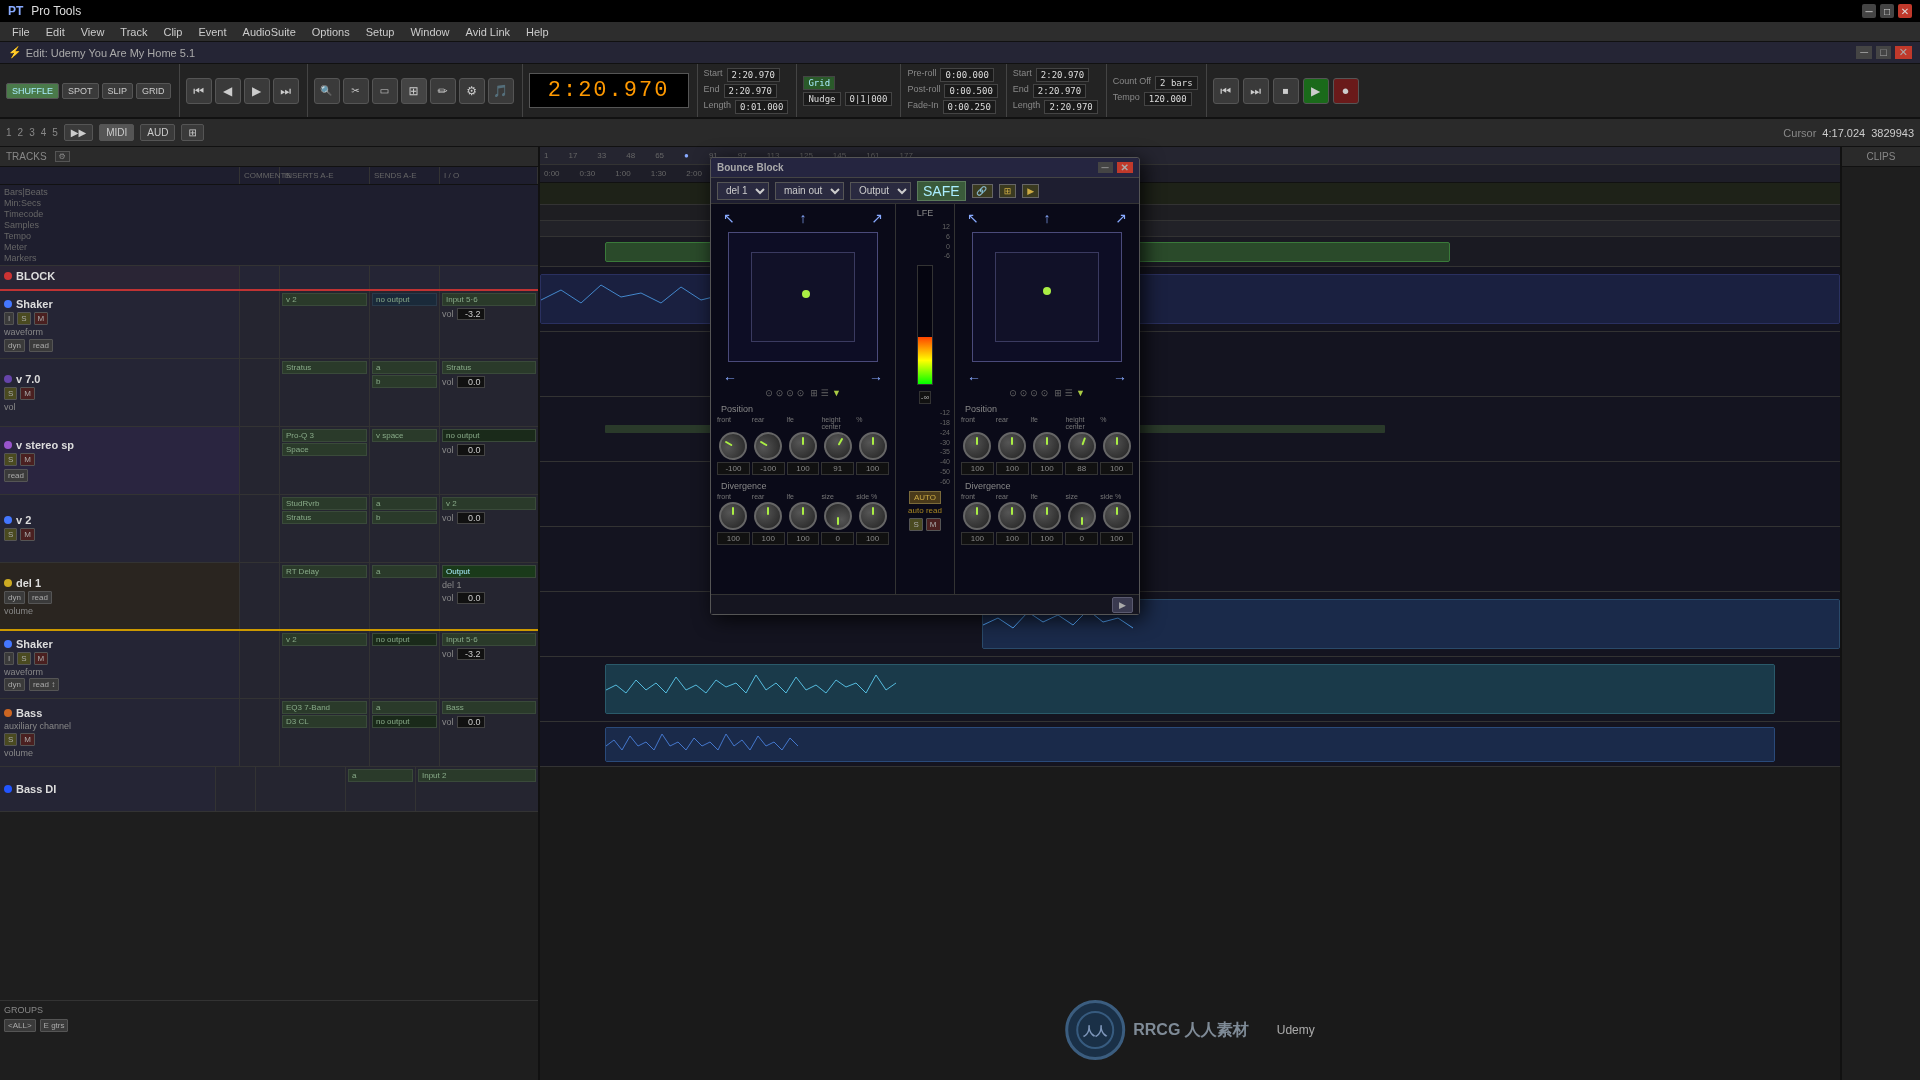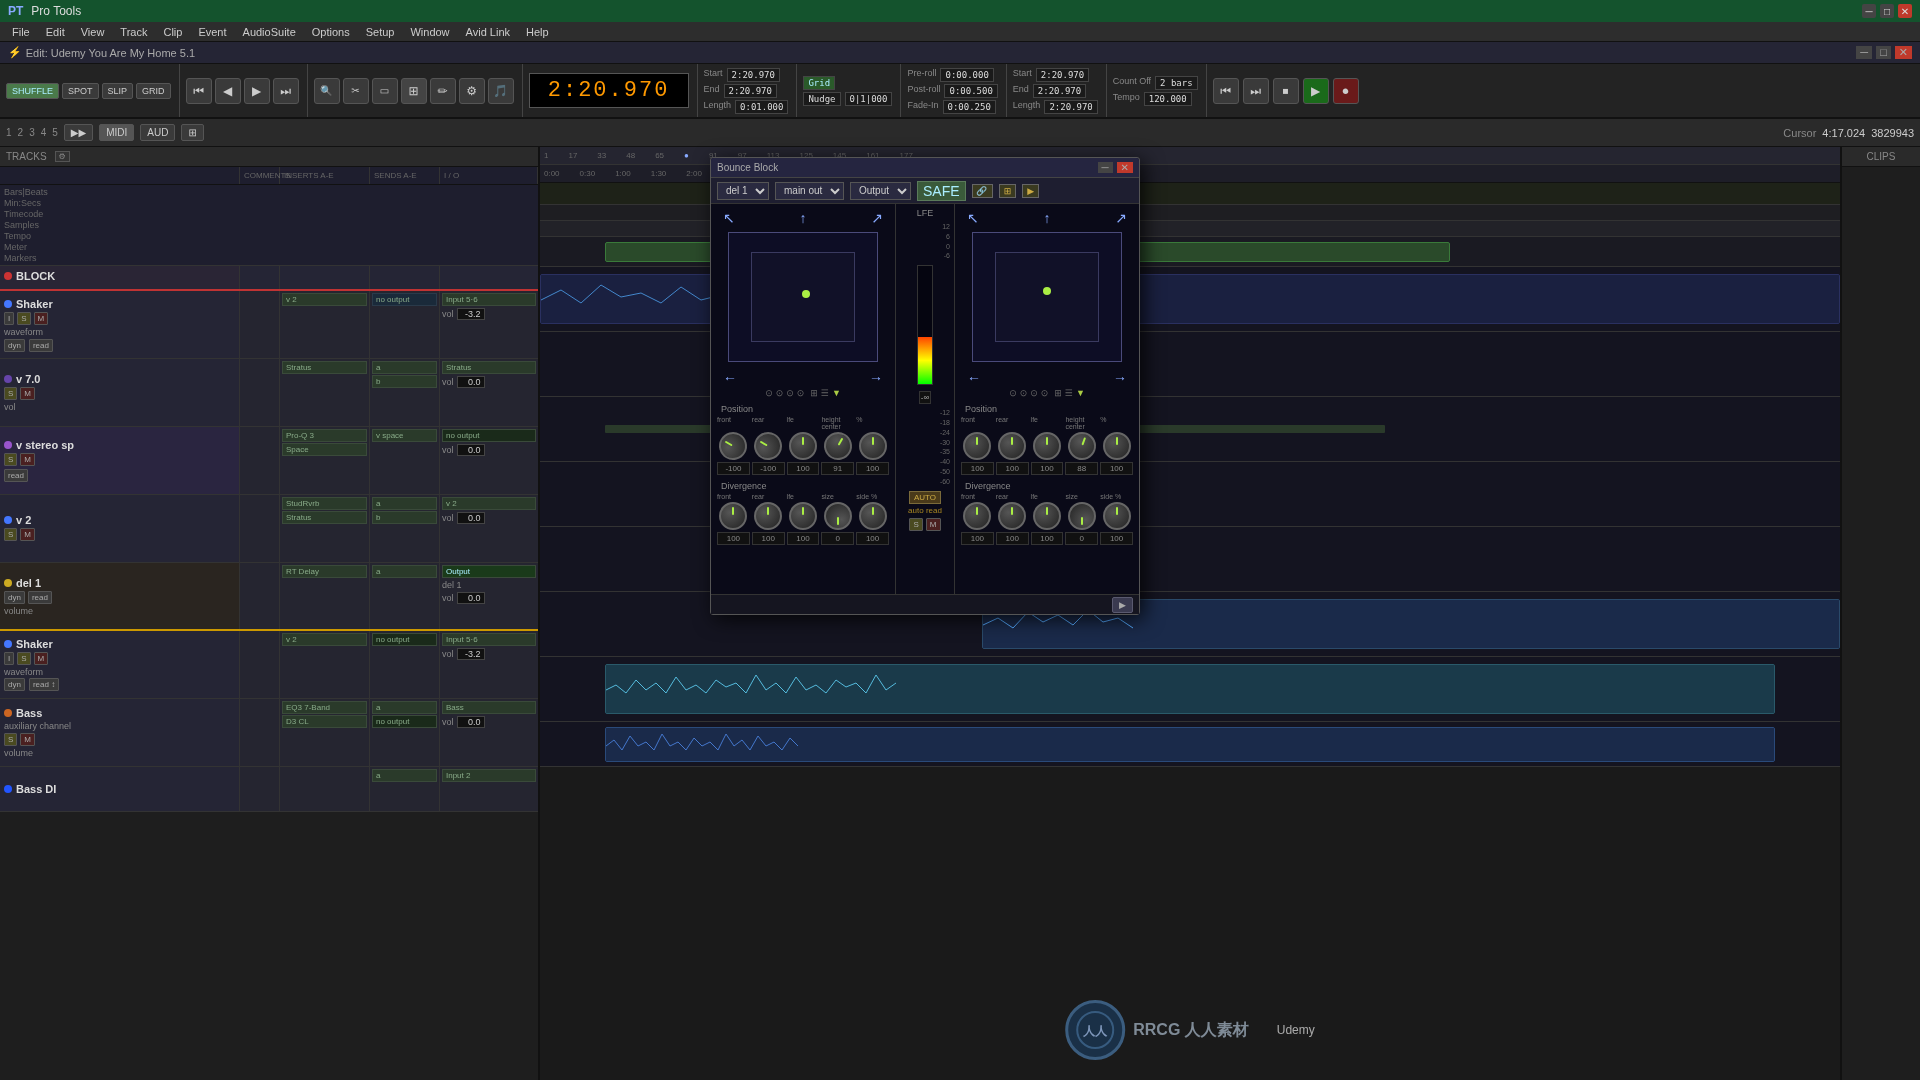--- a/index.html
+++ b/index.html
@@ -9,21 +9,21 @@
       overflow: hidden;
       background: #2a2a2a;
       font-family: Arial, sans-serif;
       font-size: 11px;
       color: #ccc;
     }
 
     
     #title-bar {
       height: 22px;
-      background: #14532d;
+      background: #000000;
       display: flex;
       align-items: center;
       justify-content: space-between;
       padding: 0 8px;
       color: #ddd;
       font-size: 12px;
     }
     #title-bar .win-controls {
       display: flex;
       gap: 4px;
@@ -284,20 +284,21 @@
       background: #252540;
       display: flex;
       align-items: center;
       justify-content: space-between;
       padding: 0 6px;
       font-size: 10px;
       color: #aaa;
       border-bottom: 1px solid #444;
       cursor: move;
       border-radius: 3px 3px 0 0;
+      font-weight: bold;
     }
     #plugin-toolbar {
       height: 26px;
       background: #1e1e30;
       display: flex;
       align-items: center;
       padding: 0 6px;
       gap: 6px;
       border-bottom: 1px solid #333;
     }
@@ -1013,39 +1014,46 @@
           <div style="flex:1;padding:2px;font-size:9px;">
             <div class="insert-slot">Bass</div>
             <div style="display:flex;align-items:center;gap:3px;margin-top:2px;">
               <span class="vol-label">vol</span>
               <span class="vol-val">0.0</span>
             </div>
           </div>
         </div>
 
         <div style="background:#252530;border-bottom:1px solid #333;display:flex;align-items:stretch;height:45px;">
-          <div style="width:240px;background:#252535;padding:4px;border-right:1px solid #333;display:flex;flex-direction:column;justify-content:center;">
+          <div style="width:216px;background:#252535;padding:4px;border-right:1px solid #333;display:flex;flex-direction:column;justify-content:center;">
             <div style="display:flex;align-items:center;gap:4px;">
               <span style="width:8px;height:8px;border-radius:50%;background:#2255ff;flex-shrink:0;"></span>
               <span style="font-size:11px;color:#ddd;font-weight:bold;">Bass DI</span>
             </div>
           </div>
           <div style="width:40px;border-right:1px solid #333;"></div>
           <div style="width:90px;border-right:1px solid #333;padding:2px;">
           </div>
           <div style="width:70px;border-right:1px solid #333;padding:2px;">
             <div class="insert-slot">a</div>
           </div>
           <div style="flex:1;padding:2px;font-size:9px;">
             <div class="insert-slot">Input 2</div>
           </div>
         </div>
 
       </div>
 
+      <div id="groups-panel">
+        <div id="groups-title">GROUPS</div>
+        <div style="display:flex;gap:4px;flex-wrap:wrap;">
+          <div class="small-btn">&lt;ALL&gt;</div>
+          <div class="small-btn">E gtrs</div>
+        </div>
+      </div>
     </div>
   </div>
 
   <div id="arrange-panel" style="position:relative;">
 
     <div id="timeline-header">
       <div style="display:flex;height:100%;font-size:9px;color:#666;overflow:hidden;position:relative;">
 
         <div style="position:absolute;top:0;left:0;right:0;height:18px;background:#252530;border-bottom:1px solid #333;display:flex;align-items:center;padding:0 4px;gap:20px;font-size:8px;color:#666;">
           <span>1</span>

